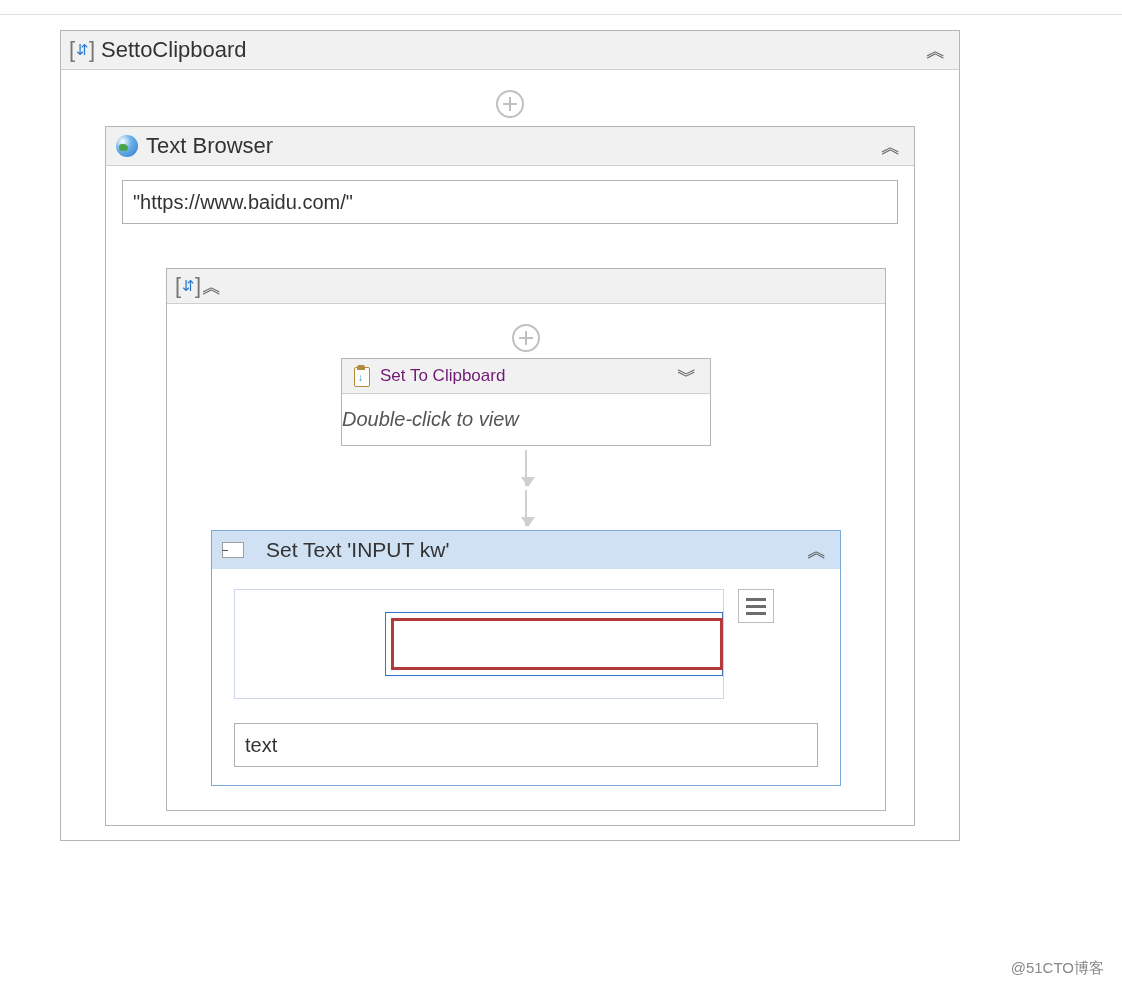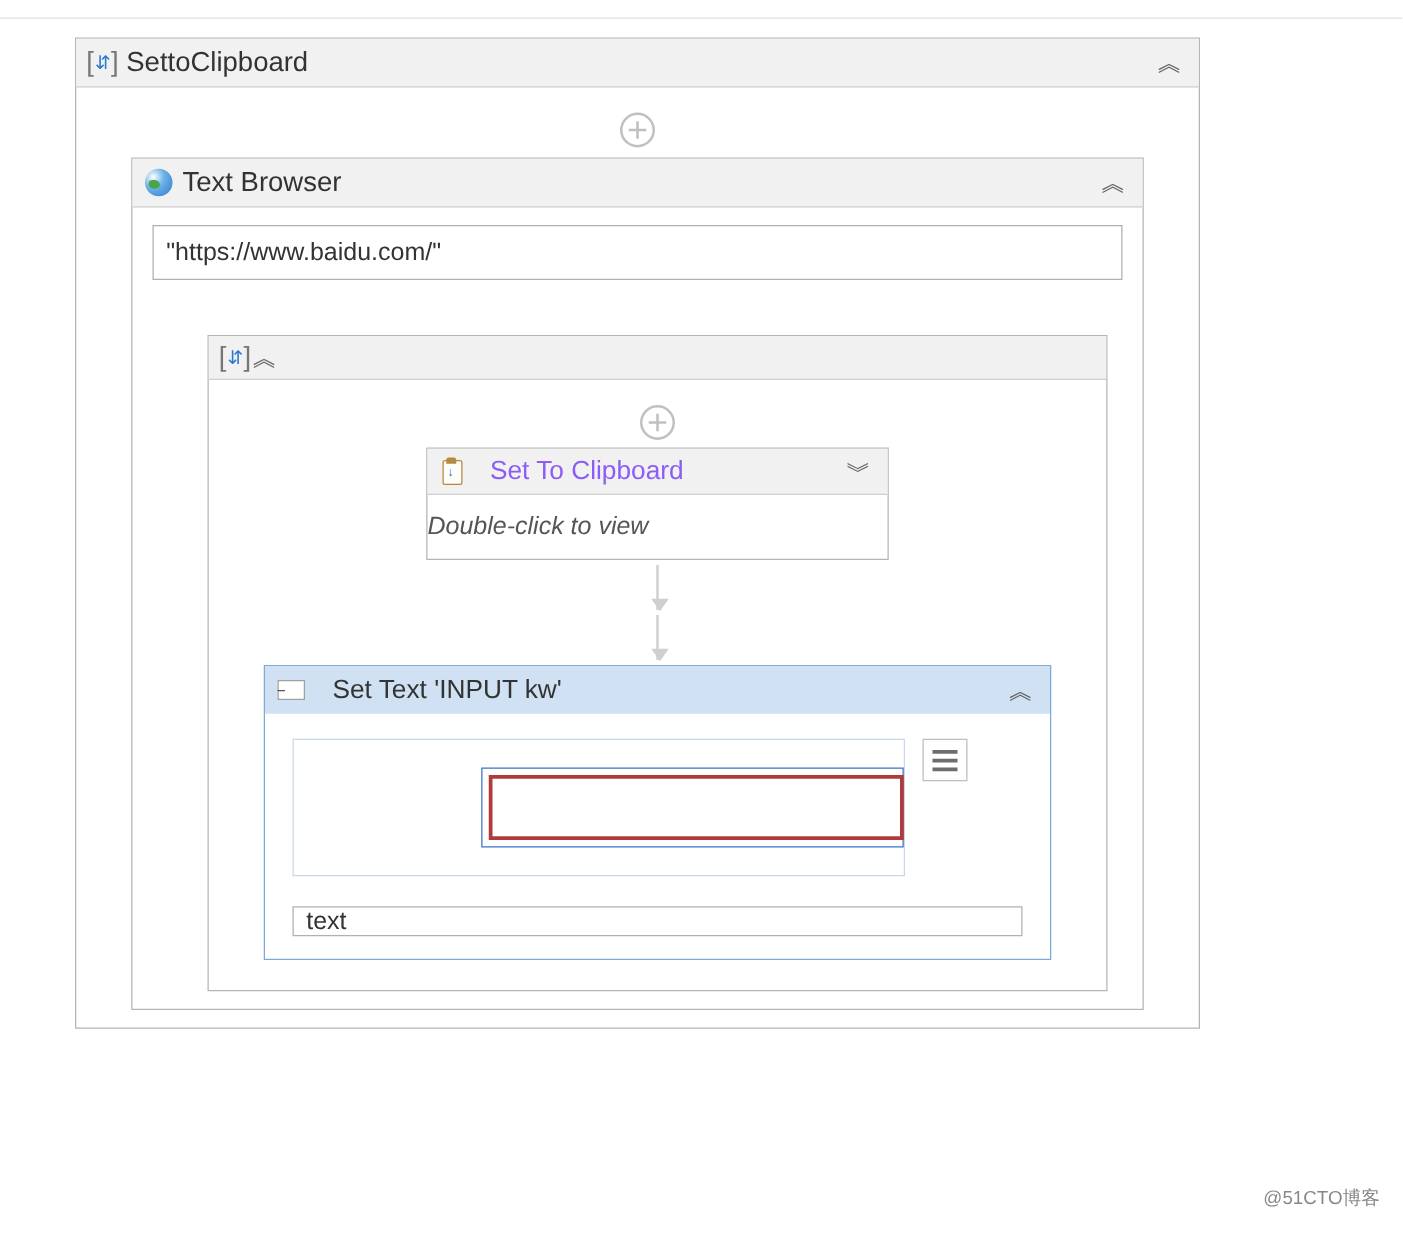--- a/index.html
+++ b/index.html
@@ -171,21 +171,21 @@
     border: 1px solid #b5b5b5;
     width: 370px;
     margin: 0 auto;
   }
   .child-activity .ca-header {
     display:flex; align-items:center;
     padding: 6px 10px;
     background: #f1f1f1;
   }
   .child-activity .ca-header.bordered { border-bottom:1px solid #cfcfcf; }
-  .ca-title { font-size: 21px; color:#8b5cf6; margin-left:20px; flex:1; }
+  .ca-title { font-size: 17px; color:#701a75; margin-left:8px; flex:1; }
   .ca-body { text-align:left; padding: 14px 0; }
   .hint { font-style: italic; font-size: 20px; color:#555; }
   
   .settext {
     width: 630px;
     border: 1px solid #7da9d8;
     margin: 0 auto 0 auto;
   }
   .settext .st-header {
     display:flex; align-items:center;
@@ -219,34 +219,34 @@
   .hamburger {
     width: 36px; height: 34px;
     border: 1px solid #bdbdbd;
     display:flex; flex-direction:column; justify-content:center; align-items:center;
     gap:4px;
     cursor:pointer;
   }
   .hamburger span { display:block; width:20px; height:3px; background:#6d6d6d; }
   .st-text-input {
     width: 100%;
-    height: 24px;
+    height: 44px;
     border: 1px solid #b0b0b0;
     font-size: 20px;
     padding: 4px 10px;
     margin-top: 24px;
     font-family: inherit;
     color: #333;
   }
   .chev-up::before { content:"︽"; }
   .chev-down::before { content:"︾"; }
   .footer-credit {
     position: absolute;
     right: 18px;
-    bottom: 24px;
+    bottom: 14px;
     font-size: 15px;
     color: #888;
   }
   .top-hairline {
     position:absolute;
     left:0; right:0; top:14px;
     height:1px;
     background:#e0e0e0;
   }
   

